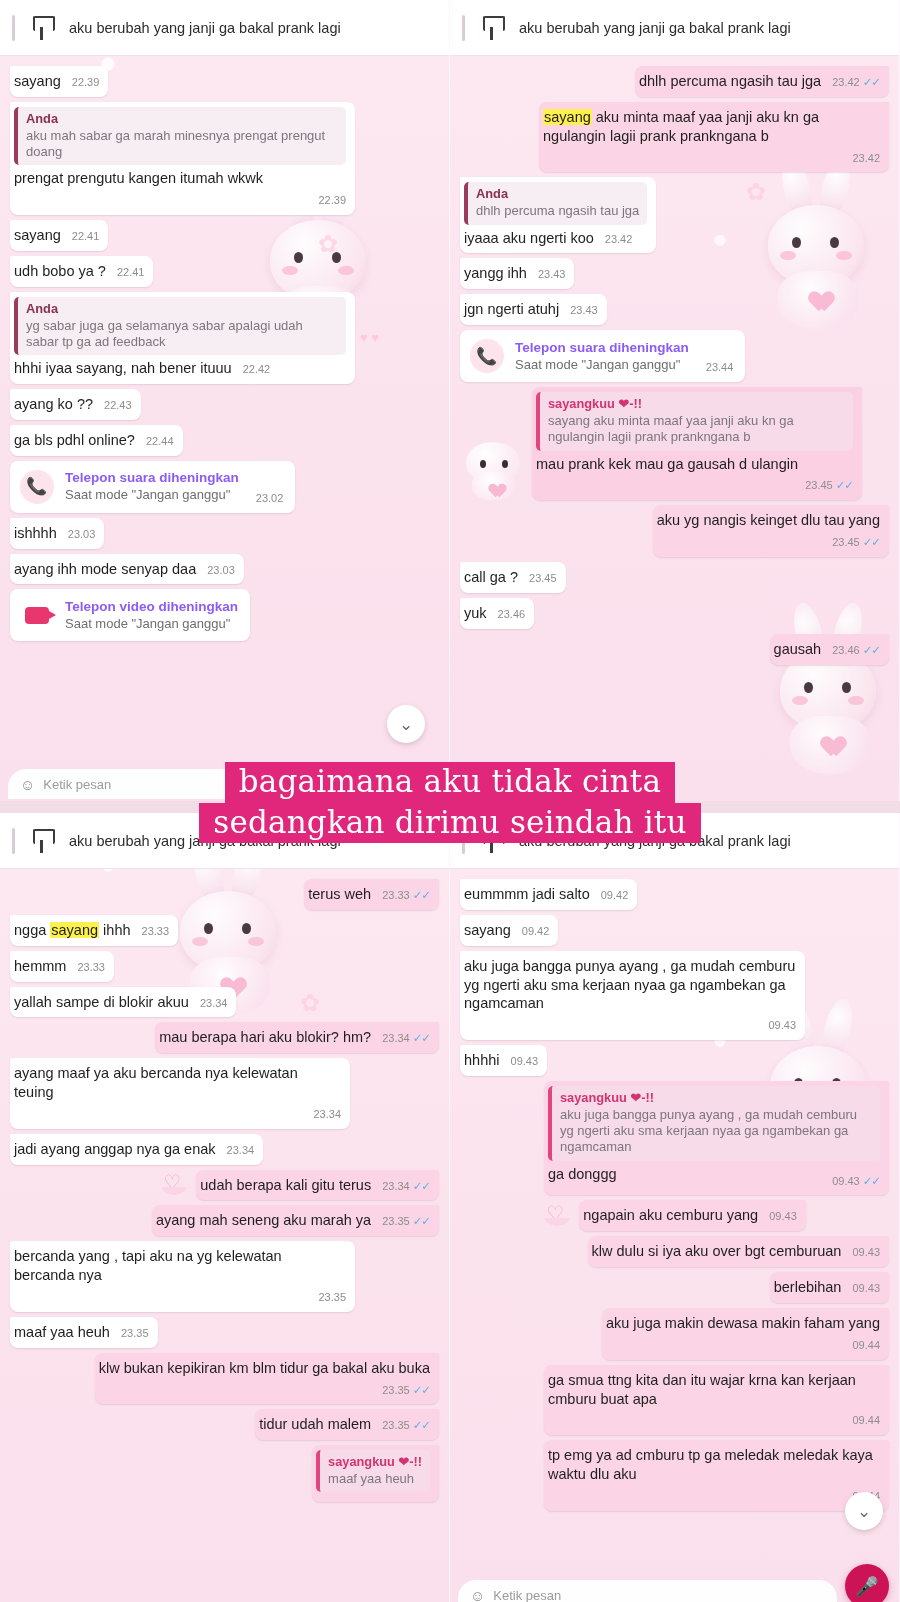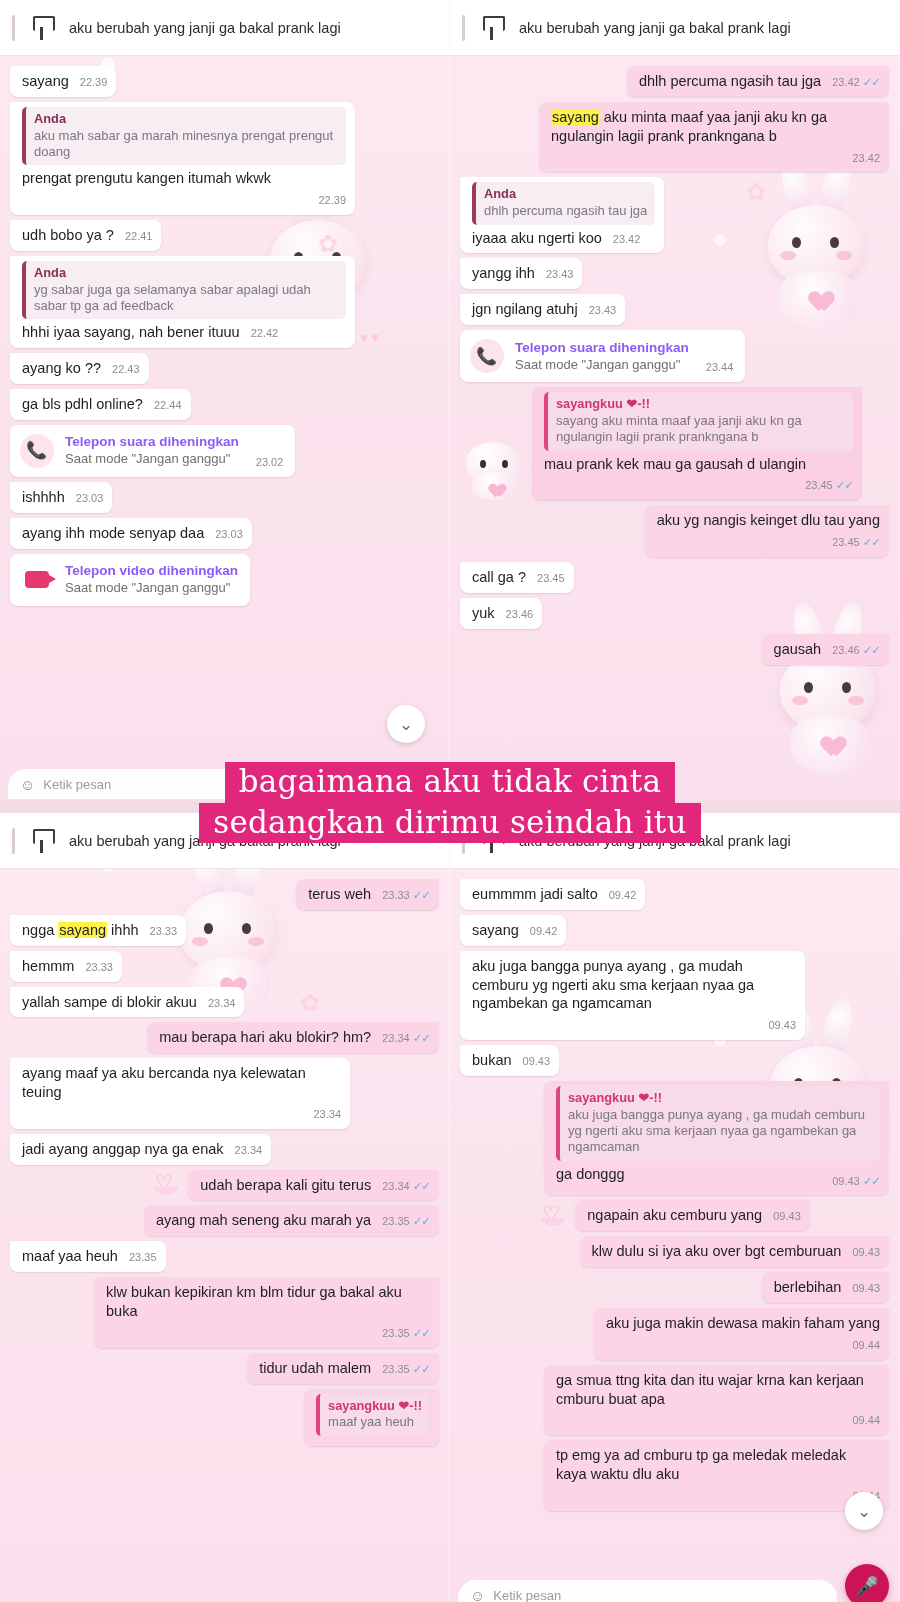--- a/index.html
+++ b/index.html
@@ -127,21 +127,21 @@
     z-index: 2;
   }
   .row { display: flex; margin: 4px 0 5px 0; }
   .row.in  { justify-content: flex-start; }
   .row.out { justify-content: flex-end; }
 
   .bubble {
     position: relative;
     max-width: 340px;
     border-radius: 8px;
-    padding: 6px 9px 6px 12px;
+    padding: 6px 9px 6px 4px;
     font-size: 14.5px;
     line-height: 1.3;
     color: #1f1f1f;
     box-shadow: 0 1px 1.5px rgba(140,100,120,.18);
     word-wrap: break-word;
   }
   .bubble.in  { background: #ffffff; border-top-left-radius: 2px; }
   .bubble.out { background: #fbd5e6; border-top-right-radius: 2px; }
   .bubble.out.deep { background: #fbd0e3; }
 
@@ -337,20 +337,26 @@
           <div class="bubble in" style="max-width:345px">
             <div class="quote">
               <span class="q-name">Anda</span>
               <span class="q-text">aku mah sabar ga marah minesnya prengat prengut doang</span>
             </div>
             <span class="txt">prengat prengutu kangen itumah wkwk</span>
             <div class="meta-line"><span class="time">22.39</span></div>
           </div>
         </div>
 
+        <div class="row in">
+          <div class="bubble in">
+            <span class="txt">sayang</span>
+            <span class="time">22.41</span>
+          </div>
+        </div>
 
         <div class="row in">
           <div class="bubble in">
             <span class="txt">udh bobo ya ?</span>
             <span class="time">22.41</span>
           </div>
         </div>
 
         <div class="row in">
           <div class="bubble in" style="max-width:345px">
@@ -480,21 +486,21 @@
 
         <div class="row in">
           <div class="bubble in">
             <span class="txt">yangg ihh</span>
             <span class="time">23.43</span>
           </div>
         </div>
 
         <div class="row in">
           <div class="bubble in">
-            <span class="txt">jgn ngilang atuhj</span>
+            <span class="txt">jgn ngerti atuhj</span>
             <span class="time">23.43</span>
           </div>
         </div>
 
         <div class="row in">
           <div class="call">
             <div class="call-ic">📞</div>
             <div class="call-txt">
               <b>Telepon suara diheningkan</b>
               <span>Saat mode "Jangan ganggu"</span>
@@ -637,20 +643,26 @@
           </div>
         </div>
 
         <div class="row out">
           <div class="bubble out">
             <span class="txt">ayang mah seneng aku marah ya</span>
             <span class="time">23.35</span><span class="ticks">✓✓</span>
           </div>
         </div>
 
+        <div class="row in">
+          <div class="bubble in" style="max-width:345px">
+            <span class="txt">bercanda yang , tapi aku na yg kelewatan bercanda nya</span>
+            <div class="meta-line"><span class="time">23.35</span></div>
+          </div>
+        </div>
 
         <div class="row in">
           <div class="bubble in">
             <span class="txt">maaf yaa heuh</span>
             <span class="time">23.35</span>
           </div>
         </div>
 
         <div class="row out">
           <div class="bubble out" style="max-width:345px">
@@ -713,21 +725,21 @@
 
         <div class="row in">
           <div class="bubble in" style="max-width:345px">
             <span class="txt">aku juga bangga punya ayang , ga mudah cemburu yg ngerti aku sma kerjaan nyaa ga ngambekan ga ngamcaman</span>
             <div class="meta-line"><span class="time">09.43</span></div>
           </div>
         </div>
 
         <div class="row in">
           <div class="bubble in">
-            <span class="txt">bukan</span>
+            <span class="txt">hhhhi</span>
             <span class="time">09.43</span>
           </div>
         </div>
 
         <div class="row out">
           <div class="bubble out" style="max-width:345px">
             <div class="quote sayang">
               <span class="q-name">sayangkuu ❤-!!</span>
               <span class="q-text">aku juga bangga punya ayang , ga mudah cemburu yg ngerti aku sma kerjaan nyaa ga ngambekan ga ngamcaman</span>
             </div>

